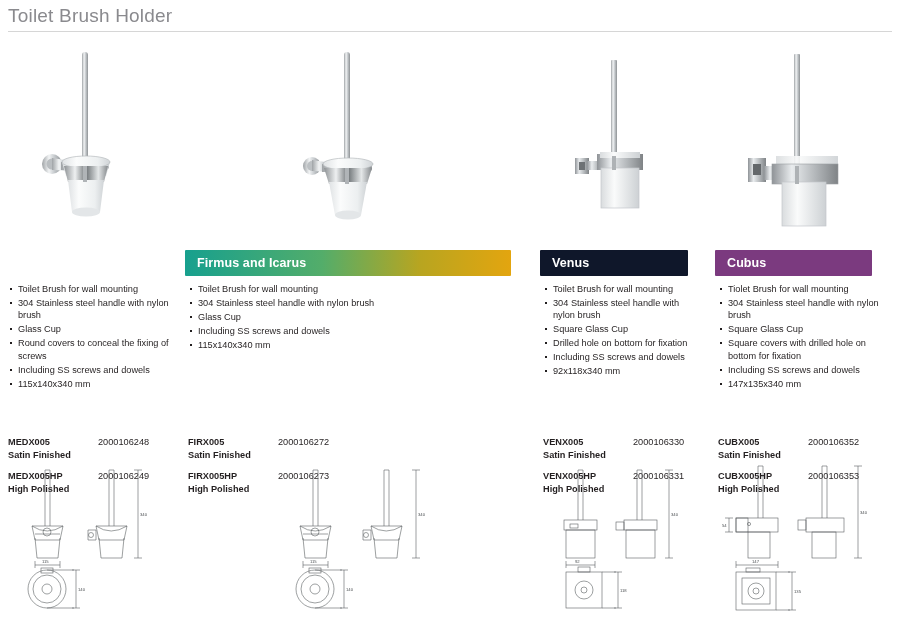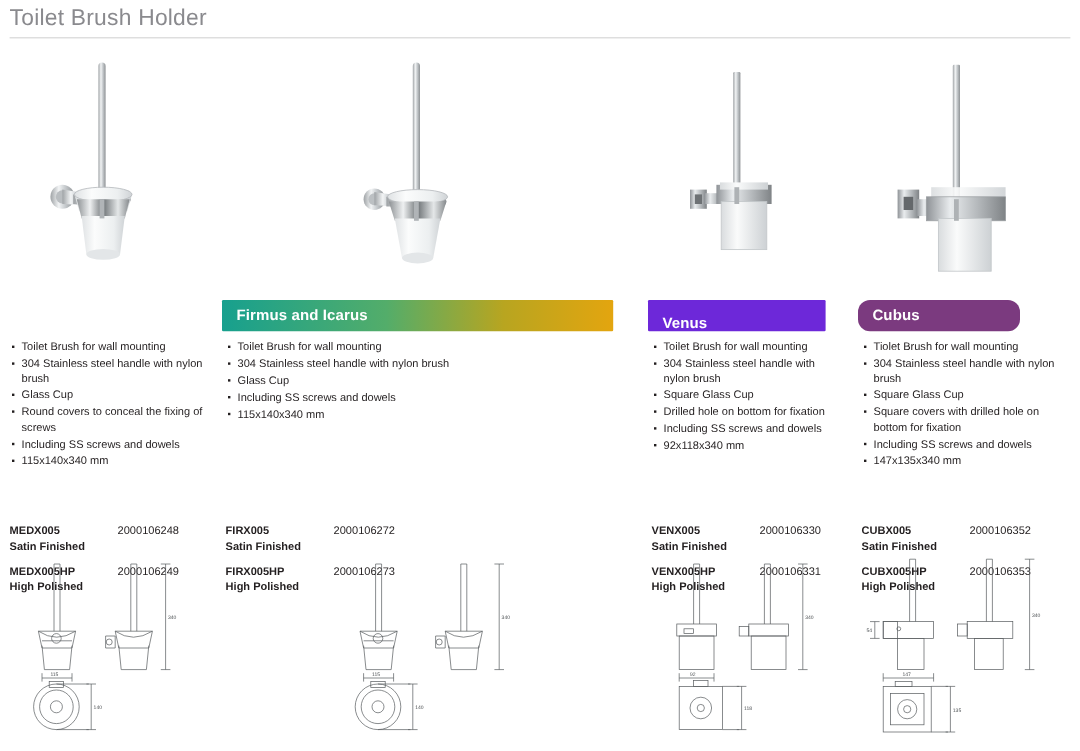--- a/index.html
+++ b/index.html
@@ -31,21 +31,21 @@
   
   .band{
     position:absolute;height:26px;border-radius:1px;
     color:#ffffff;font-size:12.5px;font-weight:600;
     display:flex;align-items:center;padding-left:12px;
     box-sizing:border-box;letter-spacing:.1px;
   }
   .band-1{left:4px;top:250px;width:156px;}
   .band-2{left:185px;top:250px;width:326px;}
   .band-3{left:540px;top:250px;width:148px;}
-  .band-4{left:715px;top:250px;width:135px;border-radius:10px;}
+  .band-4{left:715px;top:250px;width:157px;}
 
   
   .features{position:absolute;font-size:9.2px;line-height:12.4px;color:#231f20;}
   .f-1{left:8px;top:283px;width:165px;}
   .f-2{left:188px;top:283px;width:345px;}
   .f-3{left:543px;top:283px;width:160px;}
   .f-4{left:718px;top:283px;width:170px;}
   .features ul{margin:0;padding:0;list-style:none;}
   .features li{
     position:relative;padding-left:10px;margin-bottom:1.6px;
@@ -177,21 +177,21 @@
         <rect x="62" y="142" width="44" height="44" fill="url(#sqGlass)"></rect>
         <rect x="62" y="142" width="44" height="44" fill="none" stroke="#c3c7ca" stroke-width="0.7"></rect>
         <rect x="75" y="126" width="4" height="18" fill="#aeb2b5"></rect>
       </svg>
     </div>
   </div>
 
   <div class="band band-2" style="background: linear-gradient(to right, rgb(23, 160, 142) 0%, rgb(83, 173, 106) 42%, rgb(184, 165, 32) 72%, rgb(227, 165, 15) 100%);">
     <span>Firmus and Icarus</span>
   </div>
-  <div class="band band-3" style="background: #6d28d9; align-items: flex-end;">
+  <div class="band band-3" style="background: #0f172a;">
     <span>Venus</span>
   </div>
   <div class="band band-4" style="background: rgb(123, 58, 127);">
     <span>Cubus</span>
   </div>
 
   <div class="features f-1">
     <ul>
         <li>Toilet Brush for wall mounting</li>
         <li>304 Stainless steel handle with nylon brush</li>

